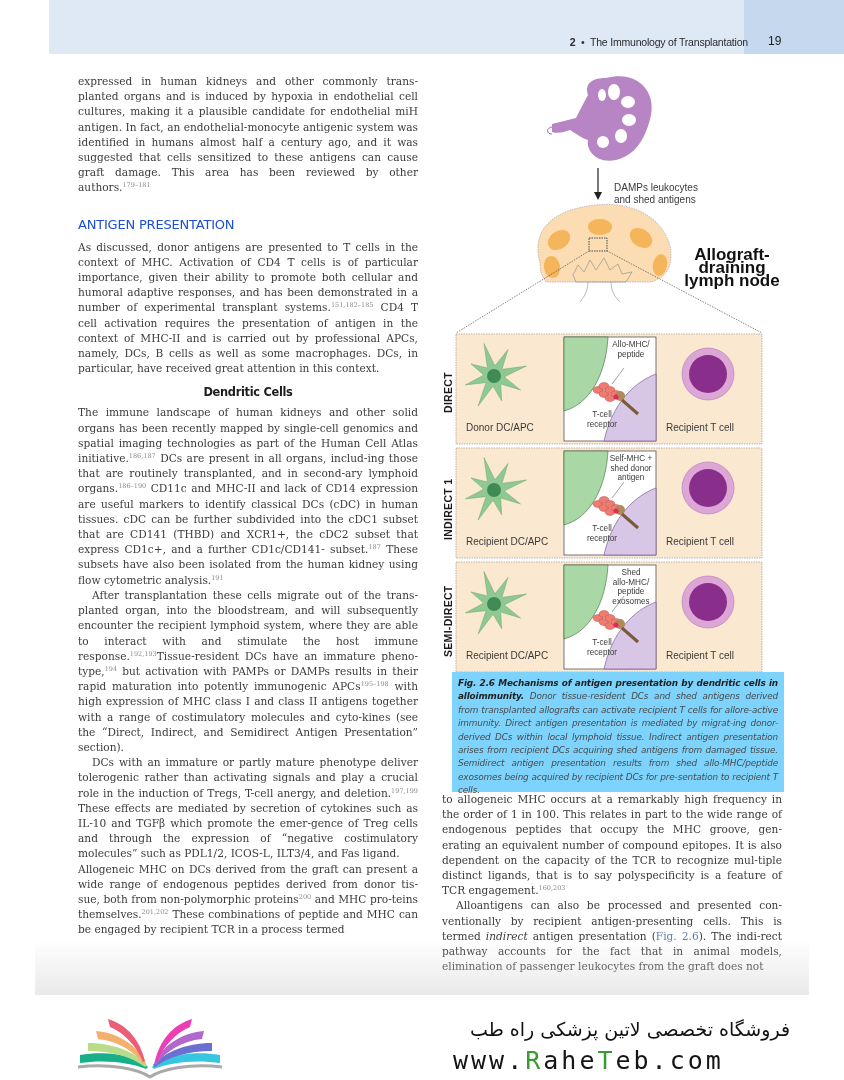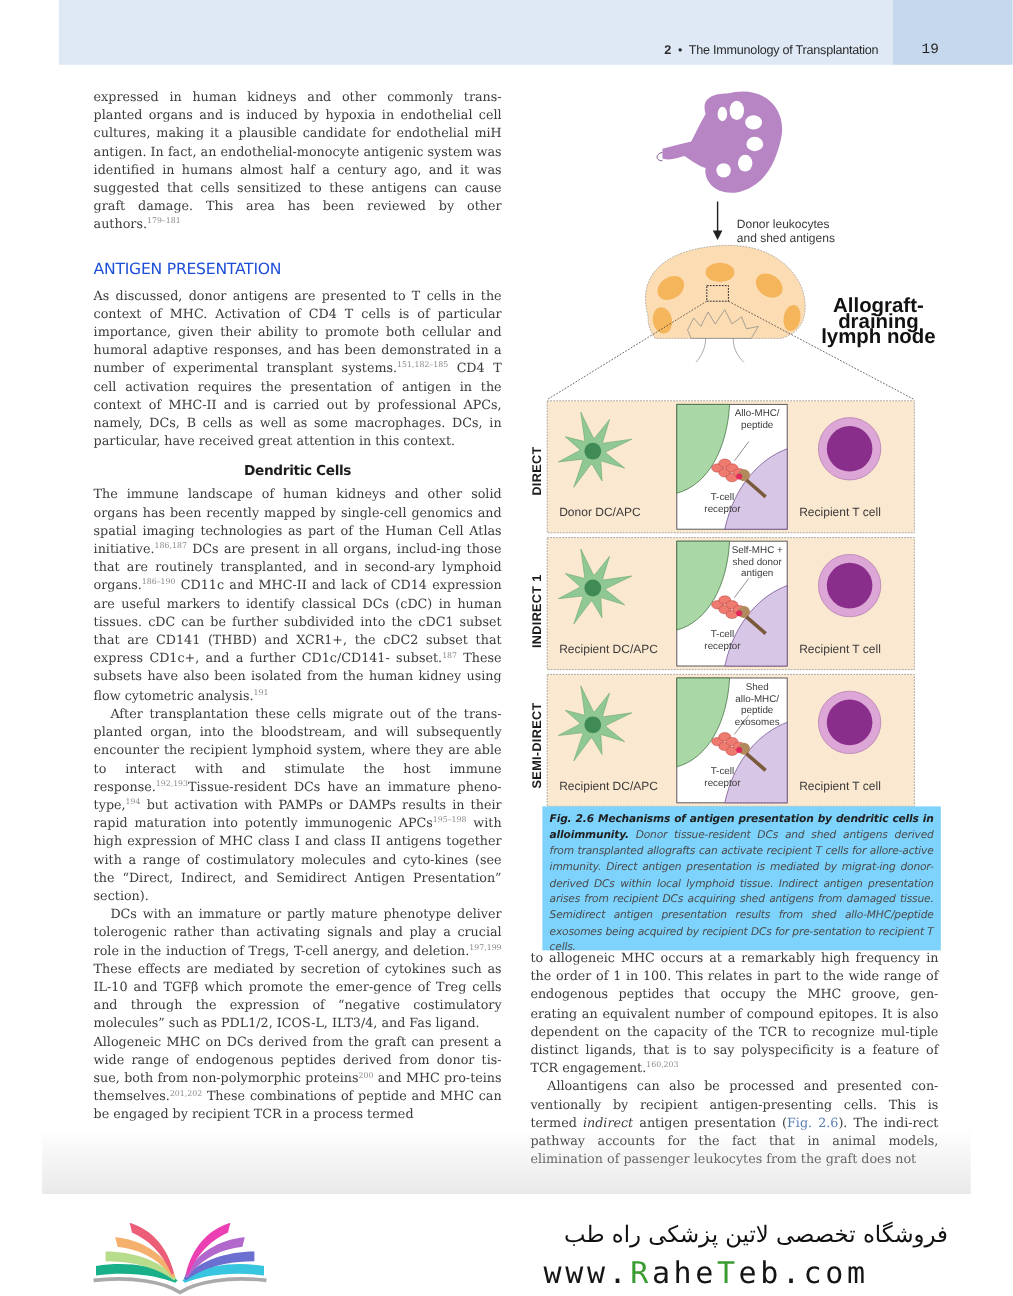--- a/index.html
+++ b/index.html
@@ -1,23 +1,23 @@
 <!DOCTYPE html>
 <html><head>
 <meta charset="utf-8">
 <style>
   * { box-sizing: border-box; margin: 0; padding: 0; }
   html, body { width: 844px; height: 1080px; background: #ffffff; overflow: hidden; }
   body { position: relative; font-family: "DejaVu Serif", serif; color: #3a3a3a; }
 
   .header-band { position: absolute; left: 49px; top: 0; width: 695px; height: 54px; background: #dfe9f6; }
   .header-tab { position: absolute; left: 744px; top: 0; width: 100px; height: 54px; background: #c6d8ee; }
-  .running-head { position: absolute; right: 112px; top: 36px; font-family: "Liberation Sans", sans-serif; font-size: 10.5px; color: #2a2a2a; letter-spacing: -0.2px; white-space: nowrap; text-align: right; }
+  .running-head { position: absolute; right: 96px; top: 36px; font-family: "Liberation Sans", sans-serif; font-size: 10.5px; color: #2a2a2a; letter-spacing: -0.2px; white-space: nowrap; text-align: right; }
   .running-head b { font-weight: bold; }
-  .page-num { position: absolute; left: 768px; top: 34px; font-family: Liberation Mono, monospace; font-size: 12px; color: #1d1d1d; }
+  .page-num { position: absolute; left: 768px; top: 34px; font-family: Liberation Sans, sans-serif; font-size: 12px; color: #1d1d1d; }
 
   .col-left { position: absolute; left: 78px; top: 74px; width: 340px; }
   .col-right { position: absolute; left: 442px; top: 792px; width: 340px; }
 
   p.body { font-size: 10.6px; line-height: 15.2px; text-align: justify; color: #3b3b3b; hyphens: manual; }
   p.body.indent { text-indent: 14px; }
   sup { font-size: 6.5px; color: #8b8b8b; vertical-align: 4px; line-height: 0; }
 
   h2.section { font-family: "DejaVu Sans", sans-serif; font-size: 13px; font-weight: normal; color: #1d4ed8; margin: 21px 0 8px 0; letter-spacing: -0.2px; }
   h3.subsection { font-family: "DejaVu Sans", sans-serif; font-size: 11.4px; font-weight: bold; color: #1c1c1c; margin: 9px 0 5px 0; line-height: 15px; letter-spacing: -0.3px; }
@@ -161,21 +161,21 @@
           <circle cx="170" cy="565" r="2.5" fill="#e0285a"></circle>
           <line x1="176" y1="568" x2="192" y2="582" stroke="#7a5a3a" stroke-width="3"></line>
           <line x1="166" y1="552" x2="178" y2="536" stroke="#444" stroke-width="0.5"></line>
           <circle cx="262" cy="542" r="26" fill="#dca6d6" stroke="#b27ab0" stroke-width="0.6"></circle>
           <circle cx="262" cy="542" r="19" fill="#8a2e8c"></circle>
         </g>
       </g>
   </svg>
 
   <div class="fig-text" style="left:168px; top:122px; font-size:10px; line-height:12px;">
-    <div>Donor leukocytes</div>
+    <div>DAMPs leukocytes</div>
     <div>and shed antigens</div>
   </div>
   <div class="fig-text" style="left:232px; top:188px; font-size:17px; line-height:13px; font-weight:bold; color:#111; text-align:center;">
     <div>Allograft-draining</div>
     <div>lymph node</div>
   </div>
 
   <div id="panel-labels">
       <div class="fig-text" style="left: -4px; top: 333px; font-size: 10.5px; line-height: 12px; transform: rotate(-90deg); transform-origin: 0px 0px; font-weight: bold; color: rgb(26, 26, 26); white-space: nowrap; letter-spacing: 0.3px; margin-top: 19.8px;">
         <div>DIRECT</div>

